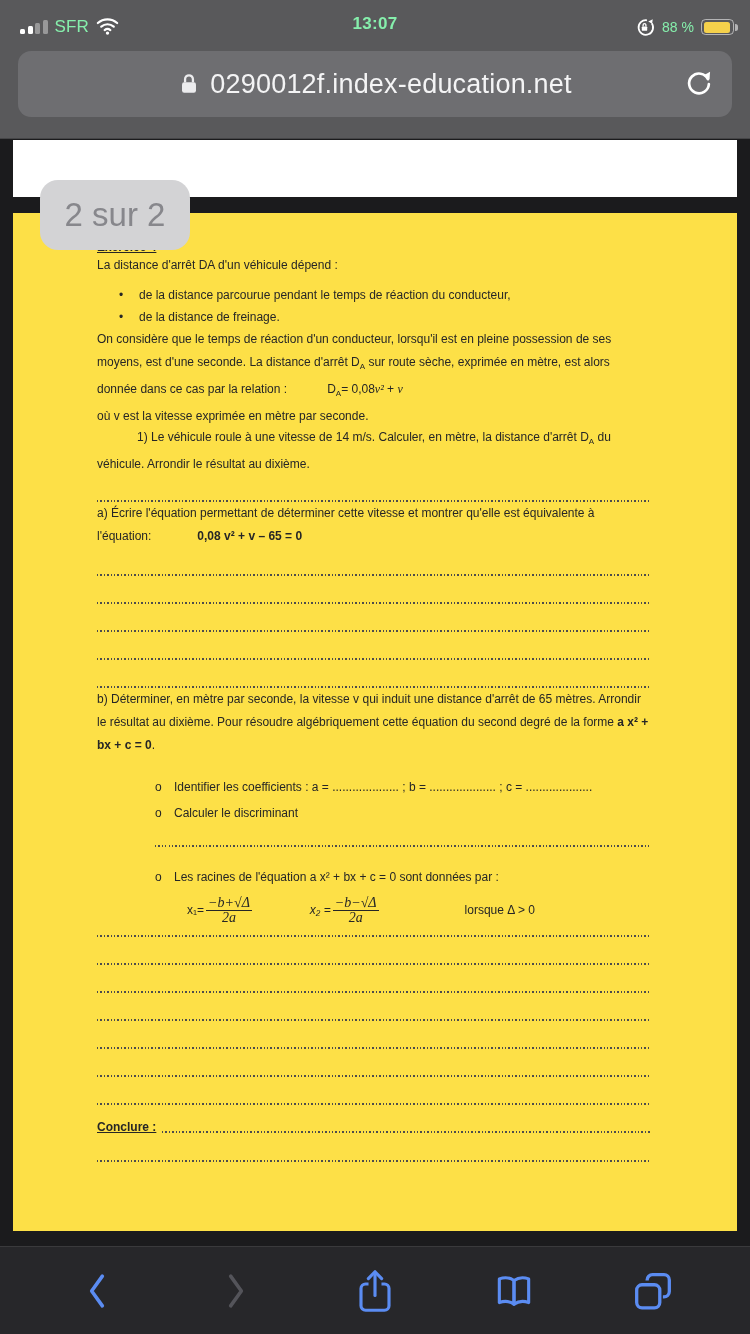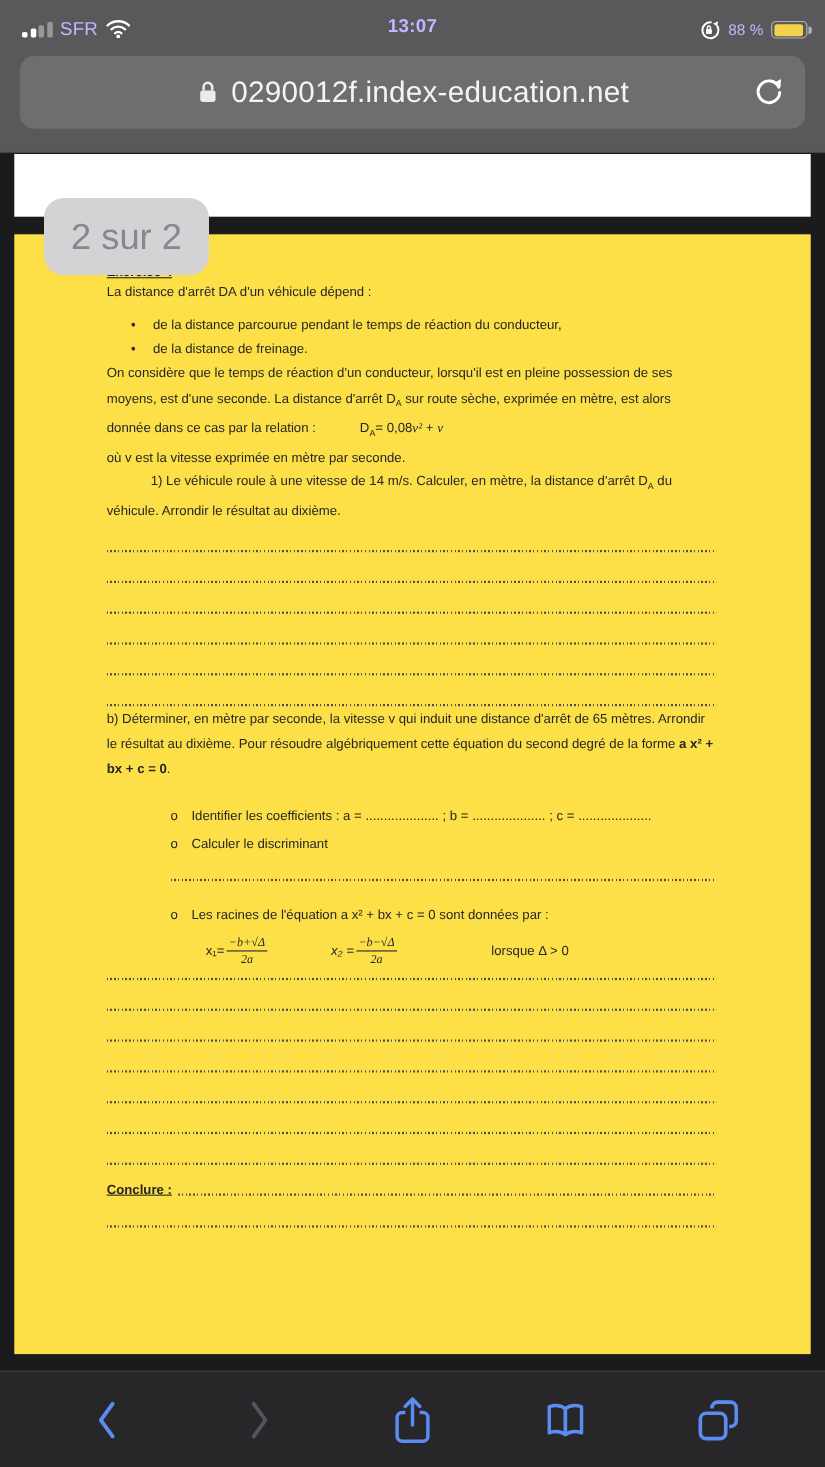--- a/index.html
+++ b/index.html
@@ -7,21 +7,21 @@
     width:750px;height:1334px;position:relative;overflow:hidden;
     background:#1b1b1d;
     font-family:"Liberation Sans",sans-serif;
     -webkit-font-smoothing:antialiased;
   }
   
   .header{
     position:absolute;top:0;left:0;width:750px;height:139px;
     background:#59595b;border-bottom:1px solid #454547;box-sizing:border-box;z-index:6;
   }
-  .status-row{position:relative;height:46px;display:flex;align-items:center;padding:8px 16px 0 20px;box-sizing:border-box;color:#c4b5fd;}
+  .status-row{position:relative;height:46px;display:flex;align-items:center;padding:8px 16px 0 20px;box-sizing:border-box;color:#86efac;}
   .cell-left{display:flex;align-items:flex-end;gap:7px;}
   .sig{display:flex;align-items:flex-end;gap:2.5px;padding-bottom:3px;}
   .sig i{display:block;width:5px;border-radius:1.5px;background:#fff;}
   .sig i:nth-child(1){height:5px;}
   .sig i:nth-child(2){height:8px;}
   .sig i:nth-child(3){height:11px;background:rgba(255,255,255,.38);}
   .sig i:nth-child(4){height:14px;background:rgba(255,255,255,.38);}
   .carrier{font-size:17px;letter-spacing:.2px;line-height:20px;}
   .time{position:absolute;left:50%;top:14px;transform:translateX(-50%);font-size:17px;font-weight:700;letter-spacing:.3px;}
   .cell-right{margin-left:auto;display:flex;align-items:center;gap:7px;}
@@ -61,21 +61,21 @@
   .gap40{display:inline-block;width:40px;}
   .gap46{display:inline-block;width:46px;}
   i.var{font-style:italic;font-family:"Liberation Serif",serif;}
   sub{font-size:8px;}
   .dots{height:2px;background:repeating-linear-gradient(90deg,#4c4c4c 0 1.3px,transparent 1.3px 3.4px);}
   .ans-block .dots{margin-top:26px;}
   .dots-short{margin-left:58px;}
   .oitem{display:flex;padding-left:58px;line-height:20px;}
   .omark{width:19px;flex:none;}
   .roots-row{display:flex;align-items:center;margin:6px 0 4px 90px;height:34px;}
-  .frac{display:inline-flex;flex-direction:column;align-items:center;font-size:11px;line-height:12px;font-style:italic;font-family:"Liberation Serif",serif;margin-left:2px;}
+  .frac{display:inline-flex;flex-direction:column;align-items:center;font-size:14px;line-height:12px;font-style:italic;font-family:"Liberation Serif",serif;margin-left:2px;}
   .frac .num{border-bottom:1px solid #262626;padding:0 2px 1px 2px;}
   .frac .den{padding-top:1px;}
   .roots-x2{margin-left:58px;font-style:italic;}
   .roots-cond{margin-left:86px;}
   .conclude-row{display:flex;align-items:flex-end;margin-top:13px;line-height:18px;}
   .conclude-row .lbl{font-weight:700;text-decoration:underline;white-space:nowrap;}
   .conclude-row .dots-fill{flex:1;height:2px;margin:0 0 3px 6px;background:repeating-linear-gradient(90deg,#4c4c4c 0 1.3px,transparent 1.3px 3.4px);}
   
   .toolbar{
     position:absolute;left:0;bottom:0;width:750px;height:88px;
@@ -165,20 +165,21 @@
 
     <p class="p-multi mt4"><span>On considère que le temps de réaction d'un conducteur, lorsqu'il est en pleine possession de ses moyens, est d'une seconde. La distance d'arrêt D</span><sub>A</sub><span> sur route sèche, exprimée en mètre, est alors donnée dans ce cas par la relation :</span><span class="gap40"></span><span><span>D</span><sub>A</sub><span>= 0,08</span><i class="var">v²</i><span> + </span><i class="var">v</i></span></p>
 
     <p class="mt2">où v est la vitesse exprimée en mètre par seconde.</p>
 
     <p class="p-multi indent40"><span>1) Le véhicule roule à une vitesse de 14 m/s.  Calculer, en mètre, la distance d'arrêt D</span><sub>A</sub><span> du véhicule. Arrondir le résultat au dixième.</span></p>
 
     <div class="dots mt24"></div>
 
 
+    <p class="p-multi mt14"><span>a) Écrire l'équation permettant de déterminer cette vitesse et montrer qu'elle est équivalente à</span><br><span>l'équation:</span><span class="gap46"></span><span class="bold">0,08 v² + v – 65 = 0</span></p>
 
     <div class="ans-block">
       <div class="dots"></div>
       <div class="dots"></div>
       <div class="dots"></div>
       <div class="dots"></div>
       <div class="dots"></div>
     </div>
 
     <p class="p-multi mt16"><span>b) Déterminer, en mètre par seconde, la vitesse v qui induit une distance d'arrêt de 65 mètres. Arrondir le résultat au dixième. Pour résoudre algébriquement cette équation du second degré de la forme </span><span class="bold">a x² + bx + c = 0</span><span>.</span></p>

